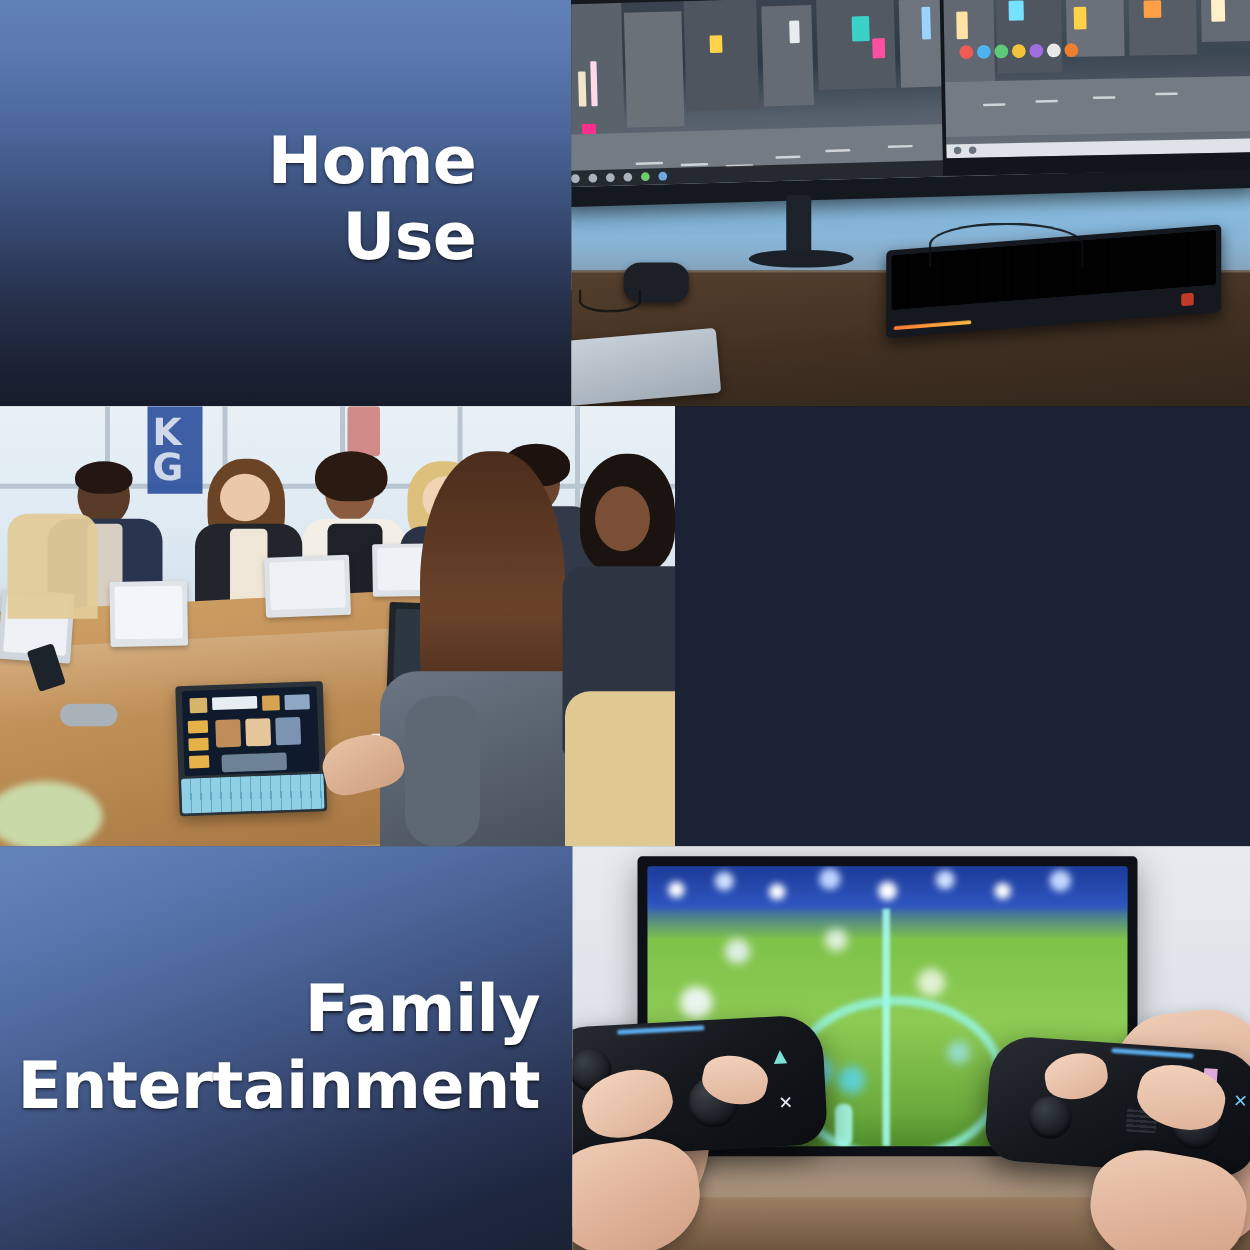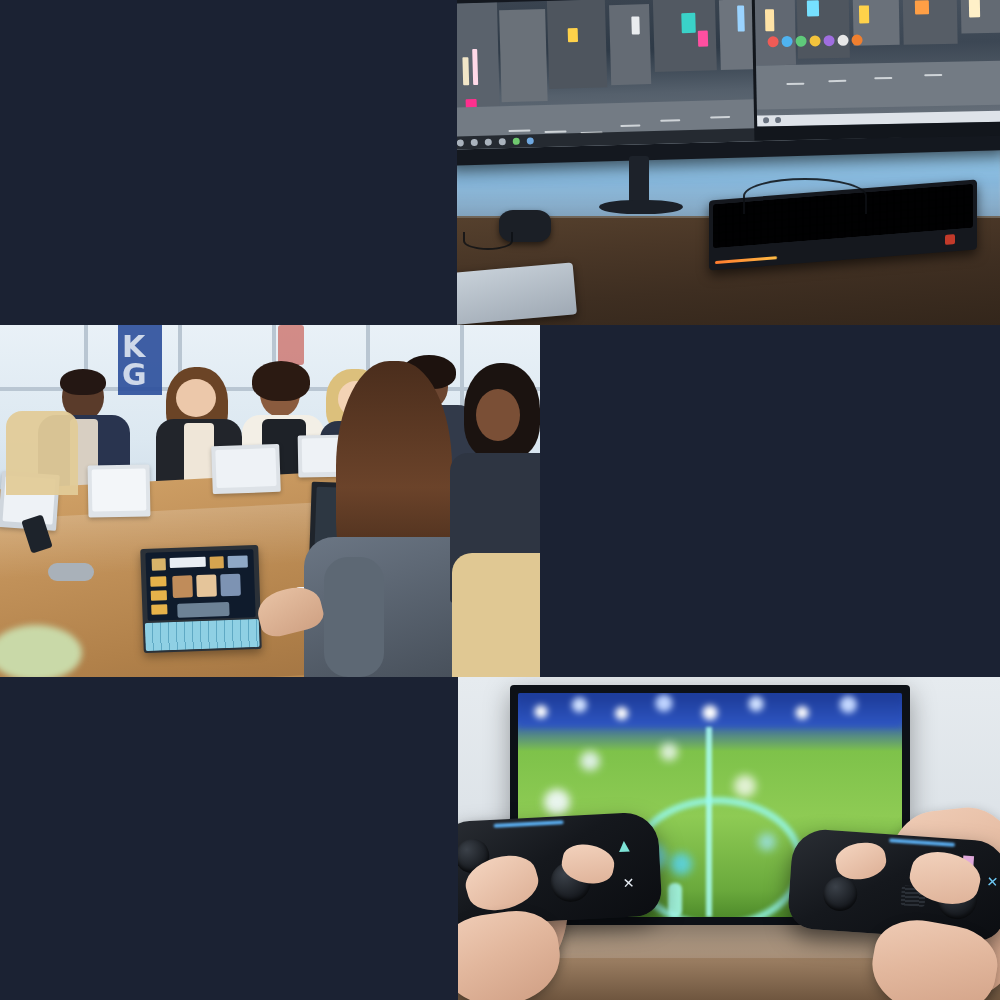--- a/index.html
+++ b/index.html
@@ -158,20 +158,24 @@
           background:linear-gradient(160deg,#f4d4bf,#ddb096);}
   .lightbar{position:absolute;height:4px;border-radius:2px;background:#5fb8ff;filter:blur(1px);opacity:.9;}
   .table-wood{position:absolute;left:0;right:0;bottom:0;height:42px;
               background:linear-gradient(180deg,#9c7f63,#6f563f);}
 </style>
 </head>
 <body>
 
 <div class="board">
 
+  <div class="panel text-panel grad-v" id="p1">
+    <div class="caption cap-right">Home
+Use</div>
+  </div>
 
   <div class="panel" id="p2">
     <div class="ph">
       <div class="L desk-bg"></div>
 
       <div class="L wall"></div>
       <div class="L glow"></div>
 
       <div class="L mon-bez">
         <div class="mon-scr">
@@ -381,20 +385,24 @@
         <span class="head" style="left:12px;top:26px;width:44px;height:52px;background:#7a4f36;"></span>
         <span class="body" style="left:-14px;top:90px;width:108px;height:150px;background:#2e3542;"></span>
       </div>
       <div class="L chair" style="left:452px;top:228px;width:96px;height:126px;background:#e0c893;border-radius:20px 8px 0 0;"></div>
       <div class="L" style="left:6px;top:86px;width:72px;height:84px;background:#e2cb98;border-radius:16px 16px 0 0;opacity:.95;"></div>
       <div class="L" style="left:-10px;top:300px;width:92px;height:56px;background:#c9d9a8;border-radius:50%;filter:blur(3px);"></div>
     </div>
   </div>
 
 
+  <div class="panel text-panel grad-d" id="p5">
+    <div class="caption cap-right">Family
+Entertainment</div>
+  </div>
 
   <div class="panel" id="p6">
     <div class="ph">
       <div class="L game-bg"></div>
       <div class="L table-wood"></div>
 
       <div class="L tv">
         <div class="tv-scr">
           <div class="crowd"></div>
           <span class="pitch-line" style="left:188px;top:34px;width:6px;height:190px;"></span>

